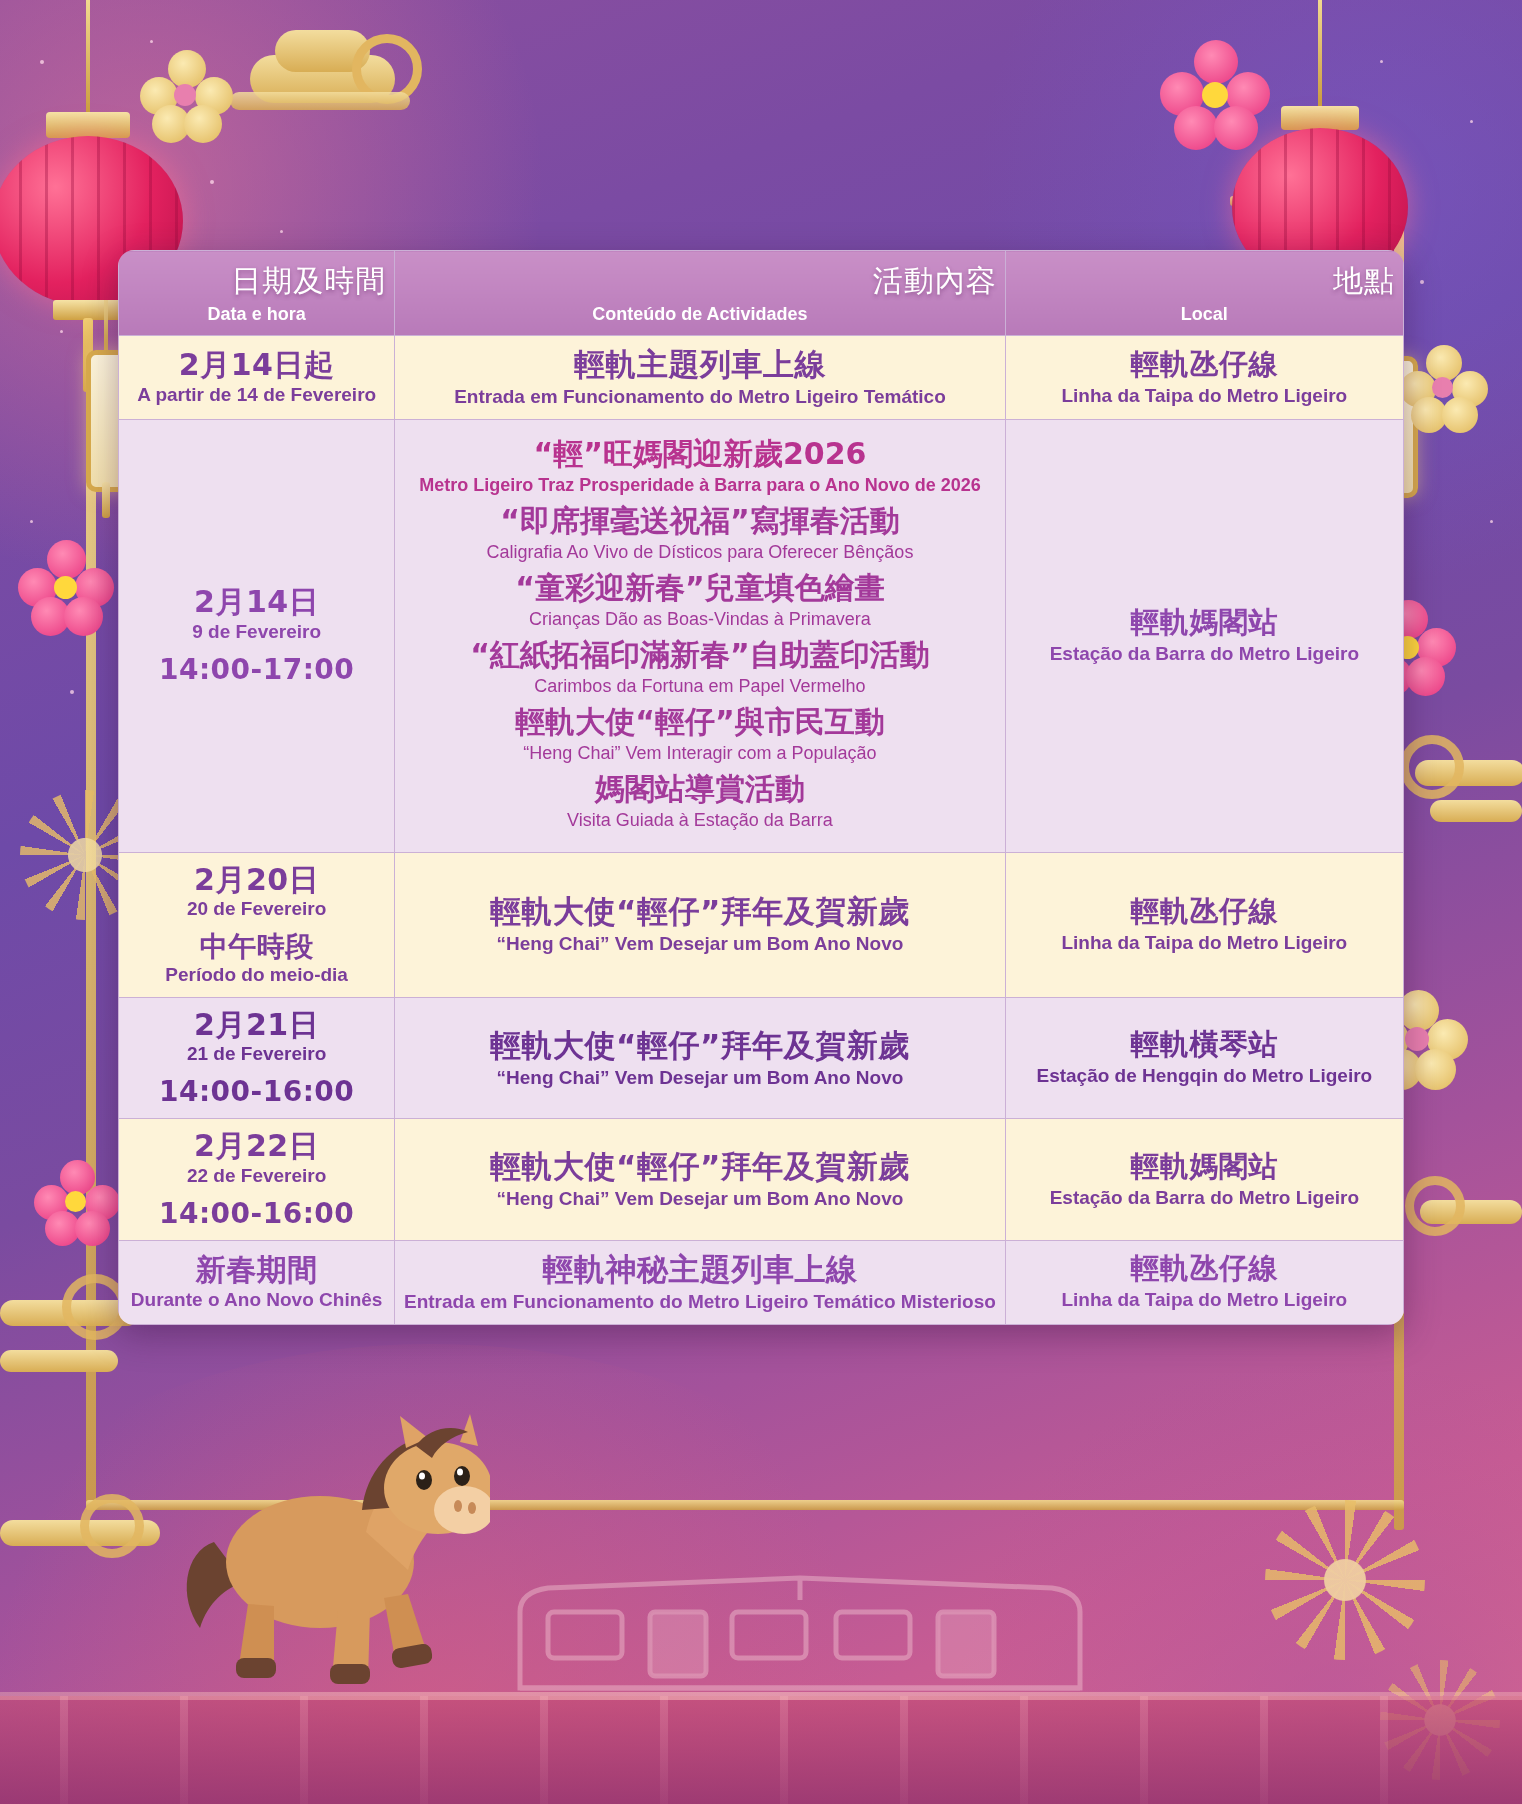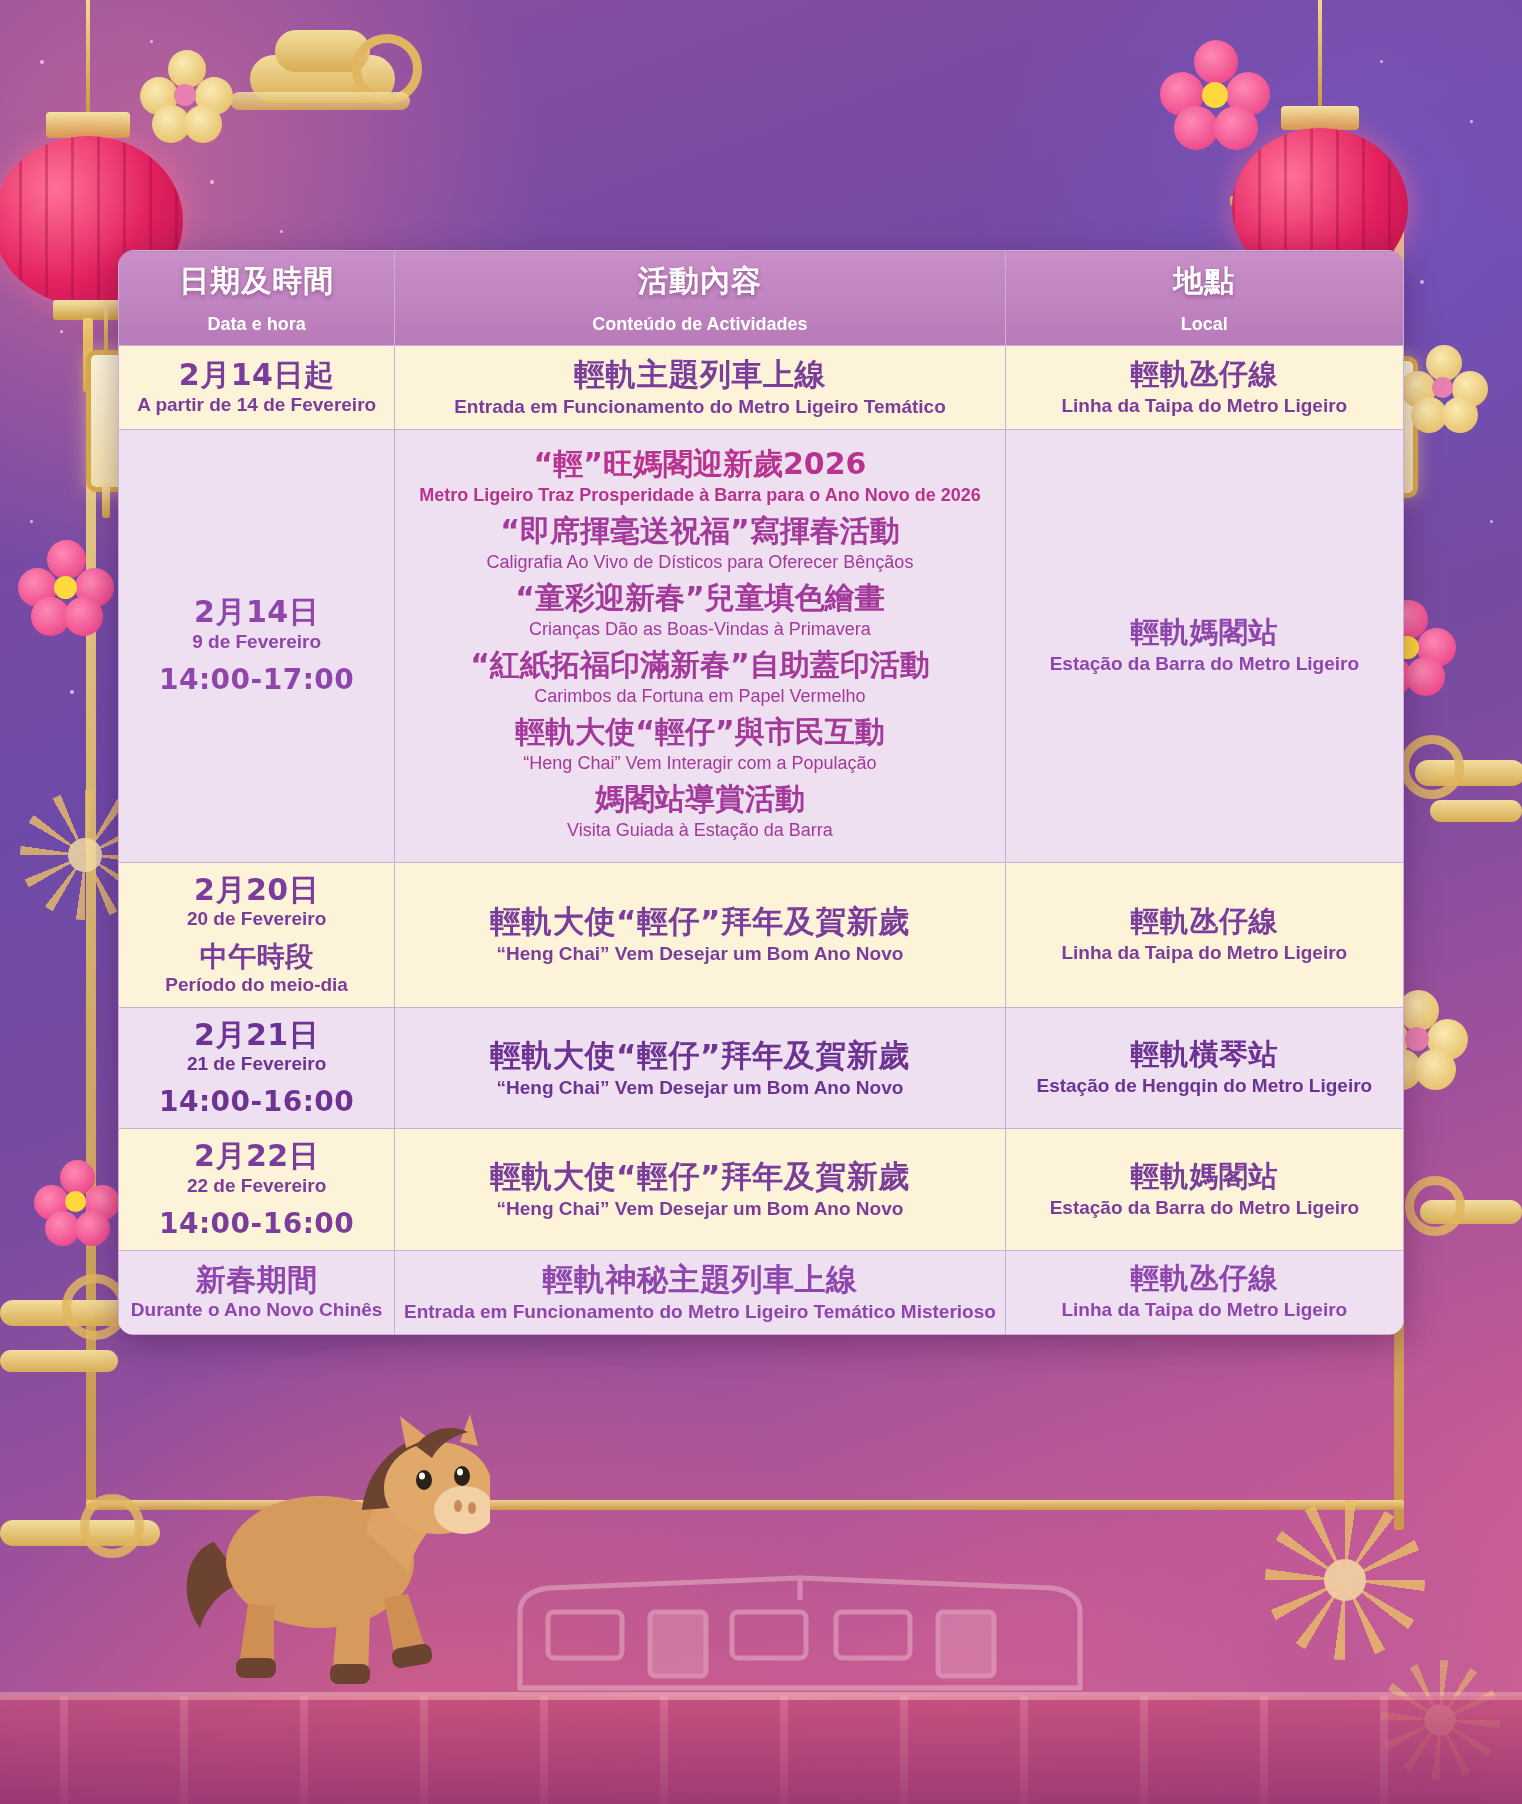--- a/index.html
+++ b/index.html
@@ -175,32 +175,33 @@
     vertical-align: middle;
     padding: 10px 8px;
   }
   thead th {
     background: linear-gradient(180deg,#c98fc7,#b87ab9);
     border-color: #b274b4;
     padding: 16px 8px 18px;
   }
   .th-cn {
     font-family: "DejaVu Sans", sans-serif;
-    font-weight: bold;
+    font-weight: normal;
     font-size: 30px;
     color: #ffffff;
     letter-spacing: 1px;
     text-shadow: 0 2px 4px rgba(90,30,90,.45);
+    text-align: right;
   }
   .th-pt {
     font-family: "Liberation Sans", sans-serif;
     font-weight: bold;
     font-size: 18px;
     color: #ffffff;
-    margin-top: 12px;
+    margin-top: 2px;
   }
   col.c-date { width: 21.5%; }
   col.c-act  { width: 47.5%; }
   col.c-loc  { width: 31%; }
 
   tr.row-cream td { background: #fdf3d9; }
   tr.row-lav td   { background: #eee0f0; }
 
   .cell-cn {
     font-family: "DejaVu Sans", sans-serif;

